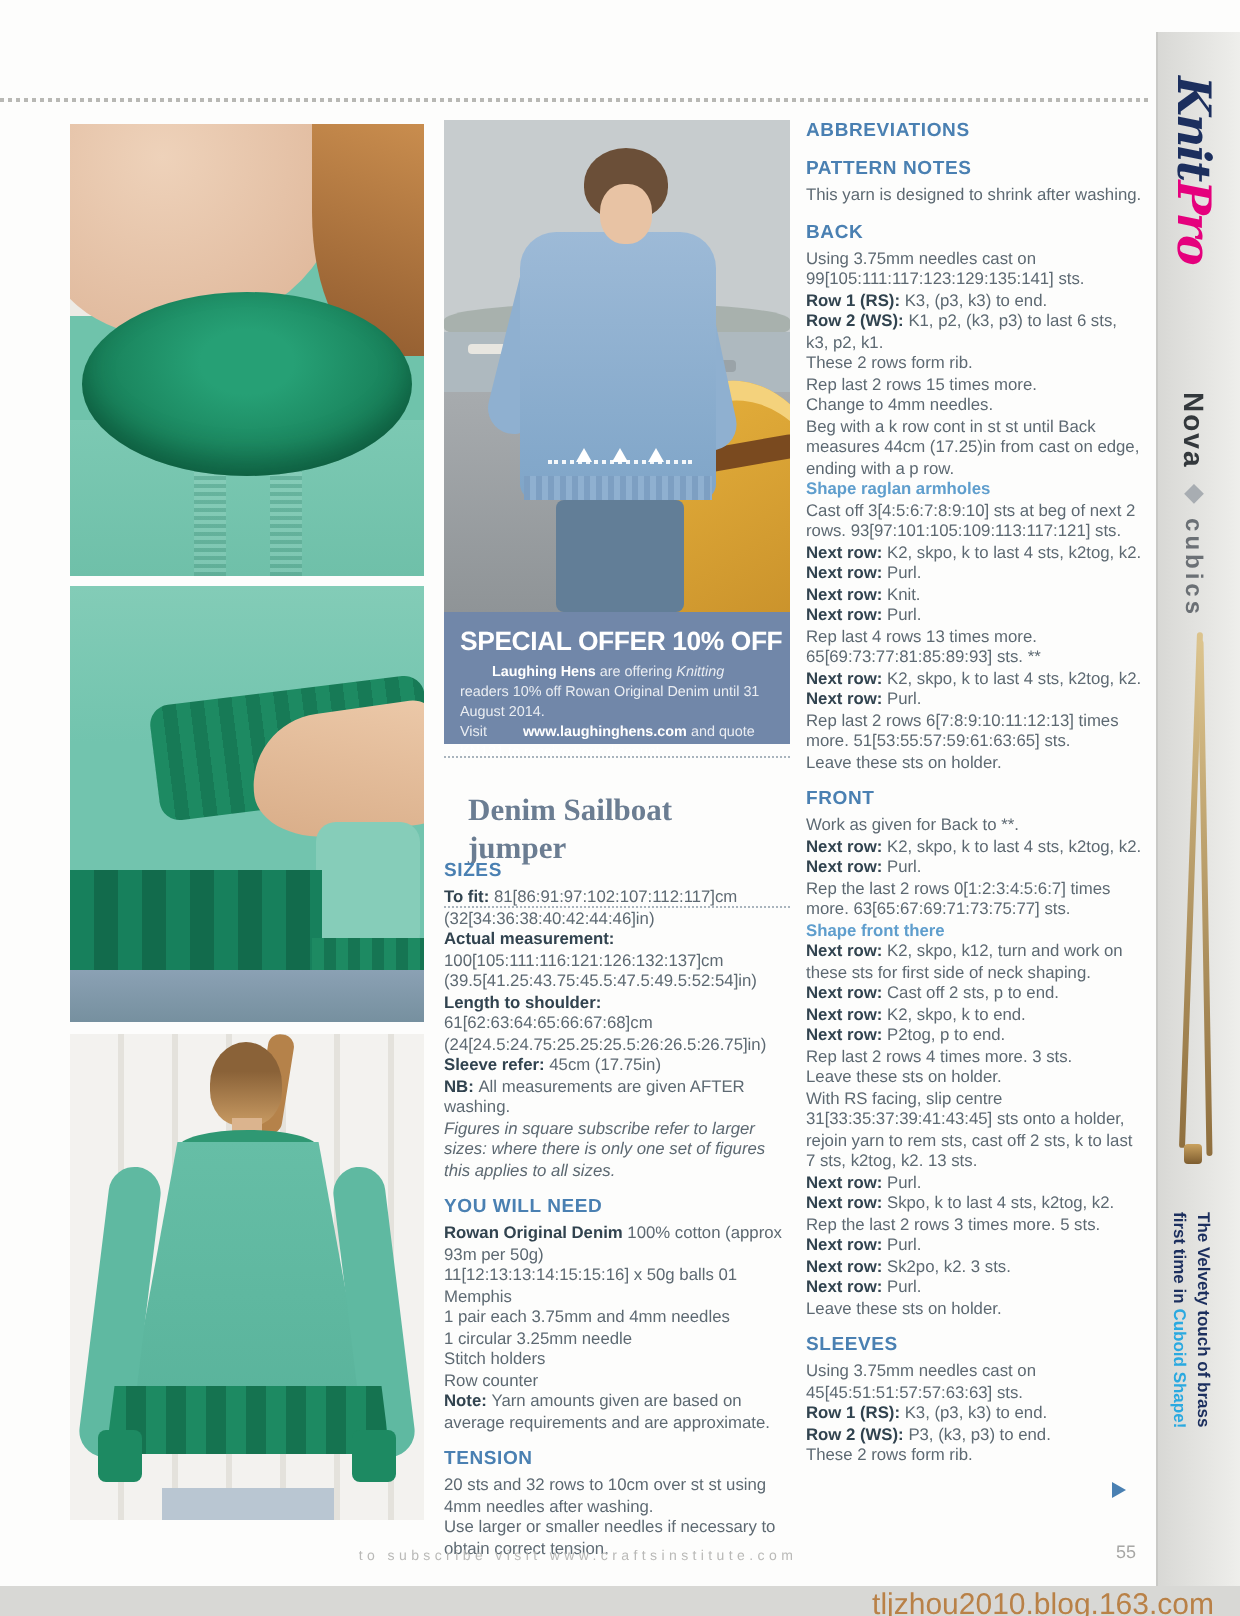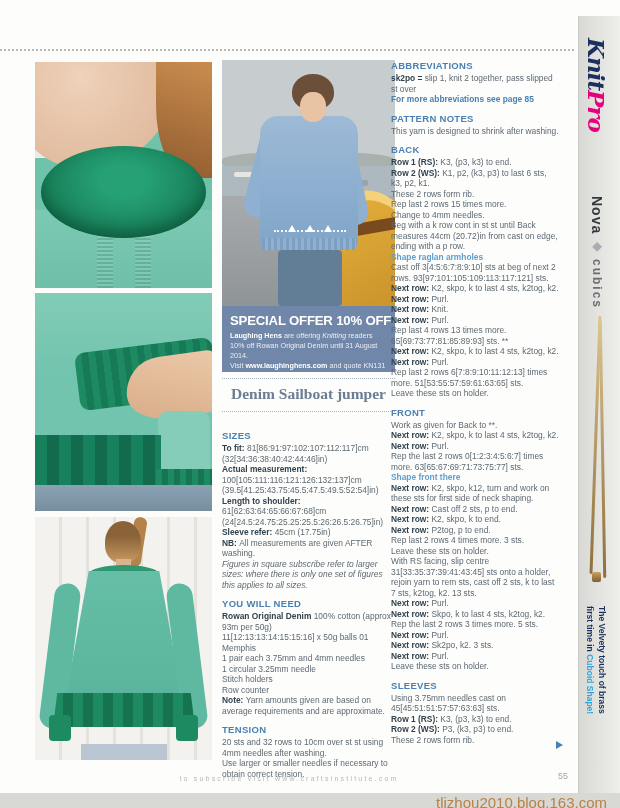--- a/index.html
+++ b/index.html
@@ -60,30 +60,30 @@
   .pm-arm{top:66px;left:30px;width:26px;height:92px;background:#8fb0d0;border-radius:13px;transform:rotate(14deg);}
   .pm-arm2{top:70px;right:34px;width:26px;height:96px;background:#8fb0d0;border-radius:13px;transform:rotate(-12deg);}
   .pm-motif{top:158px;left:52px;width:72px;height:12px;border-bottom:2px dotted rgba(255,255,255,.9);text-align:center;}
   .pm-motif .tri{display:inline-block;width:0;height:0;border-left:4px solid transparent;border-right:4px solid transparent;border-bottom:7px solid #fff;margin:0 5px;}
   .pm-rib{top:178px;left:40px;width:94px;height:12px;background:repeating-linear-gradient(90deg,#7d9fc2 0 3px,#8fb0d0 3px 6px);}
   .pm-jeans{top:190px;left:56px;width:64px;height:56px;background:#627e97;border-radius:4px;}
   
   .offer{left:222px;top:306px;width:173px;height:66px;background:var(--offer-bg,#7187a9);color:#fff;padding:7px 8px;box-sizing:border-box;}
   .offer-title{font-size:13.2px;font-weight:bold;letter-spacing:-0.2px;margin:0 0 3px 0;white-space:nowrap;}
   .offer-body{font-size:7.2px;line-height:1.38;color:rgba(255,255,255,.85);}
-  .offer-body b{color:#fff;}
+  .offer-body b{color:#fff;margin-left:16px;}
   .offer-body i{font-style:italic;}
   
   .pat-title-block{left:222px;top:378px;width:173px;border-top:1px dotted #a9b4bd;border-bottom:1px dotted #a9b4bd;padding:6px 0 7px;}
-  .pat-title{font-family:"Liberation Serif", serif;font-size:15.5px;color:var(--title-color,#6b7d92);line-height:1.2;margin:0;text-align:center;}
+  .pat-title{font-family:"Liberation Serif", serif;font-size:15.5px;color:var(--title-color,#6b7d92);line-height:1.2;margin:12px;}
   .pat-byline{font-family:"Liberation Serif", serif;font-size:13.5px;color:var(--title-color,#6b7d92);margin:2px 0 0;}
   
   .col{position:absolute;}
   .col-mid{left:222px;top:430px;width:173px;}
-  .col-right{left:391px;top:60px;width:168px;height:702px;overflow:hidden;}
+  .col-right{left:403px;top:60px;width:168px;height:702px;overflow:hidden;}
   .sec{margin:0 0 8px 0;}
   .sec-h{font-size:9.5px;font-weight:bold;color:var(--heading-blue,#4a80b2);letter-spacing:.3px;margin:0 0 2px 0;}
   .line{font-size:8.4px;line-height:1.25;color:var(--ink,#5d6972);margin:0;}
   .line .lb{font-weight:bold;color:var(--bold-ink,#31434f);}
   .line.sub{color:var(--subhead-blue,#5f9ecd);font-weight:bold;}
   .line.sub .lt{color:var(--subhead-blue,#5f9ecd);}
   .line.bluebold .lt{color:var(--heading-blue,#4a80b2);font-weight:bold;}
   .line.italic .lt{font-style:italic;}
   .cont-arrow{top:741px;left:556px;width:0;height:0;border-top:4px solid transparent;border-bottom:4px solid transparent;border-left:7px solid var(--heading-blue,#4a80b2);}
   
@@ -204,40 +204,37 @@
     <div>
         <p class="line"><b class="lb"></b><span class="lt">20 sts and 32 rows to 10cm over st st using 4mm needles after washing.</span></p>
         <p class="line"><b class="lb"></b><span class="lt">Use larger or smaller needles if necessary to obtain correct tension.</span></p>
       </div>
   </section>
 </div>
 
 <div class="col col-right">
   <section class="sec">
     <h3 class="sec-h">ABBREVIATIONS</h3>
-    <div>
-        <p class="line"><b class="lb">sk2po = </b><span class="lt">slip 1, knit 2 together, pass slipped st over</span></p>
-        <p class="line bluebold"><b class="lb"></b><span class="lt">For more abbreviations see page 85</span></p>
-      </div>
   </section>
   <section class="sec">
     <h3 class="sec-h">PATTERN NOTES</h3>
     <div>
         <p class="line"><b class="lb"></b><span class="lt">This yarn is designed to shrink after washing.</span></p>
       </div>
   </section>
   <section class="sec">
     <h3 class="sec-h">BACK</h3>
     <div>
+        <p class="line"><b class="lb"></b><span class="lt">Using 3.75mm needles cast on 99[105:111:117:123:129:135:141] sts.</span></p>
         <p class="line"><b class="lb">Row 1 (RS): </b><span class="lt">K3, (p3, k3) to end.</span></p>
         <p class="line"><b class="lb">Row 2 (WS): </b><span class="lt">K1, p2, (k3, p3) to last 6 sts, k3, p2, k1.</span></p>
         <p class="line"><b class="lb"></b><span class="lt">These 2 rows form rib.</span></p>
         <p class="line"><b class="lb"></b><span class="lt">Rep last 2 rows 15 times more.</span></p>
         <p class="line"><b class="lb"></b><span class="lt">Change to 4mm needles.</span></p>
-        <p class="line"><b class="lb"></b><span class="lt">Beg with a k row cont in st st until Back measures 44cm (20.72)in from cast on edge, ending with a p row.</span></p>
+        <p class="line"><b class="lb"></b><span class="lt">Beg with a k row cont in st st until Back measures 44cm (17.25)in from cast on edge, ending with a p row.</span></p>
         <p class="line sub"><b class="lb"></b><span class="lt">Shape raglan armholes</span></p>
         <p class="line"><b class="lb"></b><span class="lt">Cast off 3[4:5:6:7:8:9:10] sts at beg of next 2 rows. 93[97:101:105:109:113:117:121] sts.</span></p>
         <p class="line"><b class="lb">Next row: </b><span class="lt">K2, skpo, k to last 4 sts, k2tog, k2.</span></p>
         <p class="line"><b class="lb">Next row: </b><span class="lt">Purl.</span></p>
         <p class="line"><b class="lb">Next row: </b><span class="lt">Knit.</span></p>
         <p class="line"><b class="lb">Next row: </b><span class="lt">Purl.</span></p>
         <p class="line"><b class="lb"></b><span class="lt">Rep last 4 rows 13 times more. 65[69:73:77:81:85:89:93] sts. **</span></p>
         <p class="line"><b class="lb">Next row: </b><span class="lt">K2, skpo, k to last 4 sts, k2tog, k2.</span></p>
         <p class="line"><b class="lb">Next row: </b><span class="lt">Purl.</span></p>
         <p class="line"><b class="lb"></b><span class="lt">Rep last 2 rows 6[7:8:9:10:11:12:13] times more. 51[53:55:57:59:61:63:65] sts.</span></p>

